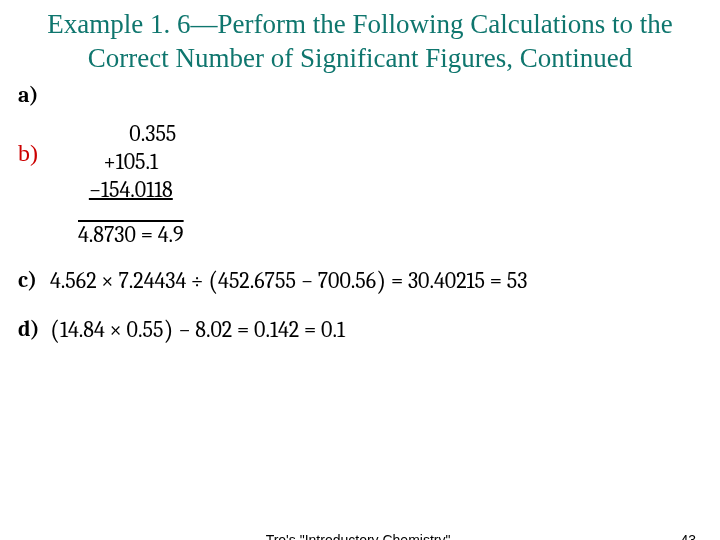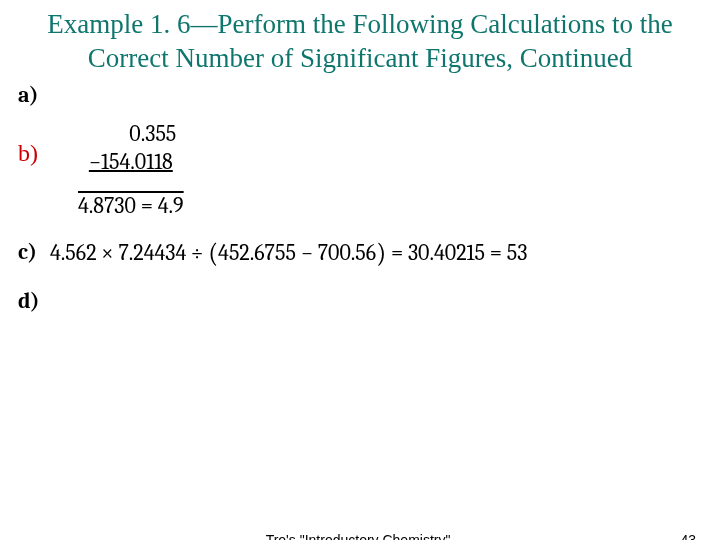--- a/index.html
+++ b/index.html
@@ -97,35 +97,39 @@
 
   <div class="row">
     <div class="label-a">a)</div>
   </div>
 
   <div class="row" style="margin-top:10px;">
     <div class="label-b">b)</div>
     <div class="expr">
       <div class="stack">
         <div class="stack-line" style="padding-left:44px;">0.355</div>
+        <div class="stack-line">+105.1</div>
         <div class="stack-line" style="text-decoration:underline; text-decoration-thickness:1.5px;">−154.0118</div>
         <div class="stack-line overline" style="margin-top:16px;">4.8730 = 4.9</div>
       </div>
     </div>
   </div>
 
   <div class="row" style="margin-top:18px;">
     <div class="label-c">c)</div>
     <div class="expr">
       <span>4.562 × 7.24434 ÷ </span><span class="paren">(</span><span>452.6755 − 700.56</span><span class="paren">)</span><span> = 30.40215 = 53</span>
     </div>
   </div>
 
   <div class="row" style="margin-top:18px;">
     <div class="label-d">d)</div>
+    <div class="expr">
+      <span class="paren">(</span><span>14.84 × 0.55</span><span class="paren">)</span><span> − 8.02 = 0.142 = 0.1</span>
+    </div>
   </div>
 
 </div>
 
 <div class="footer">
   <div class="footer-center">
     <span>Tro's "Introductory Chemistry",</span><br>
     
   </div>
   <div class="footer-right">43</div>

